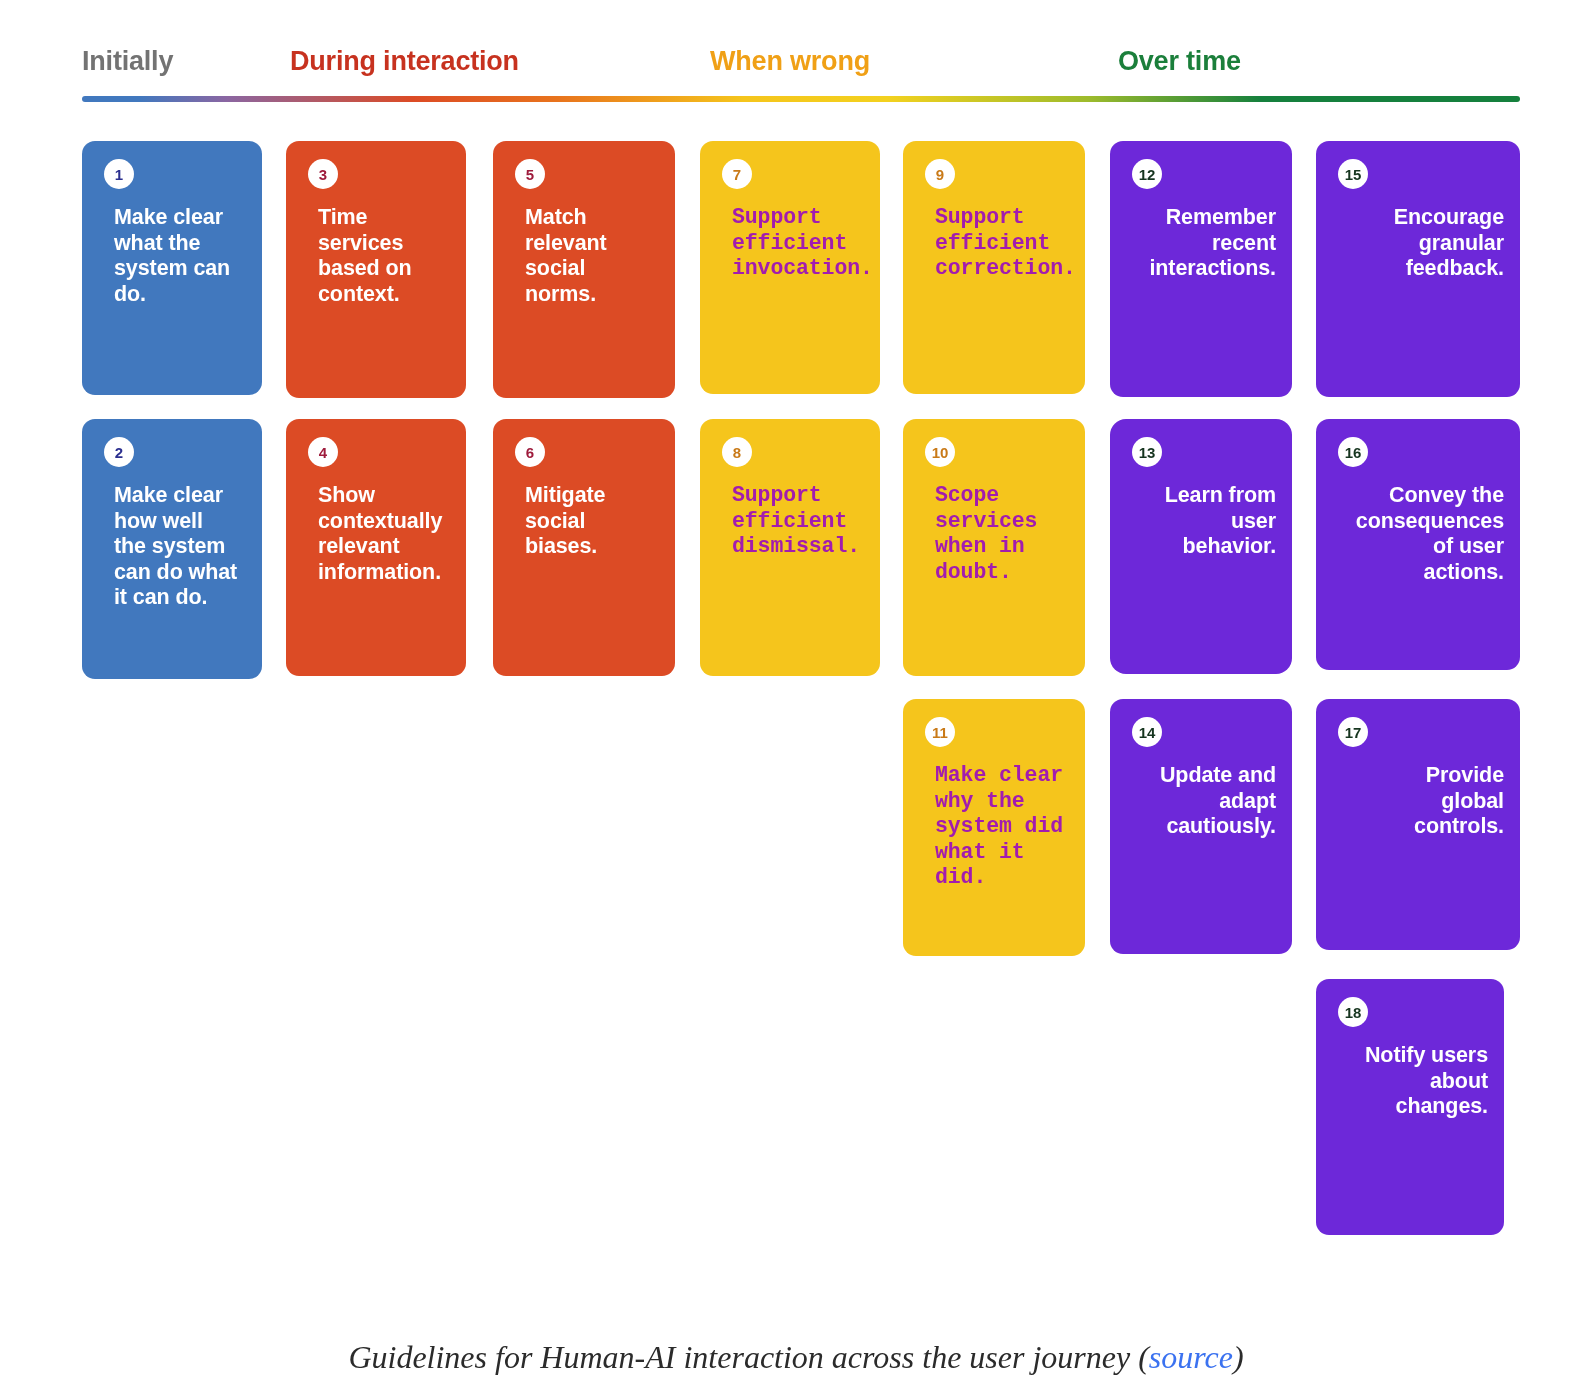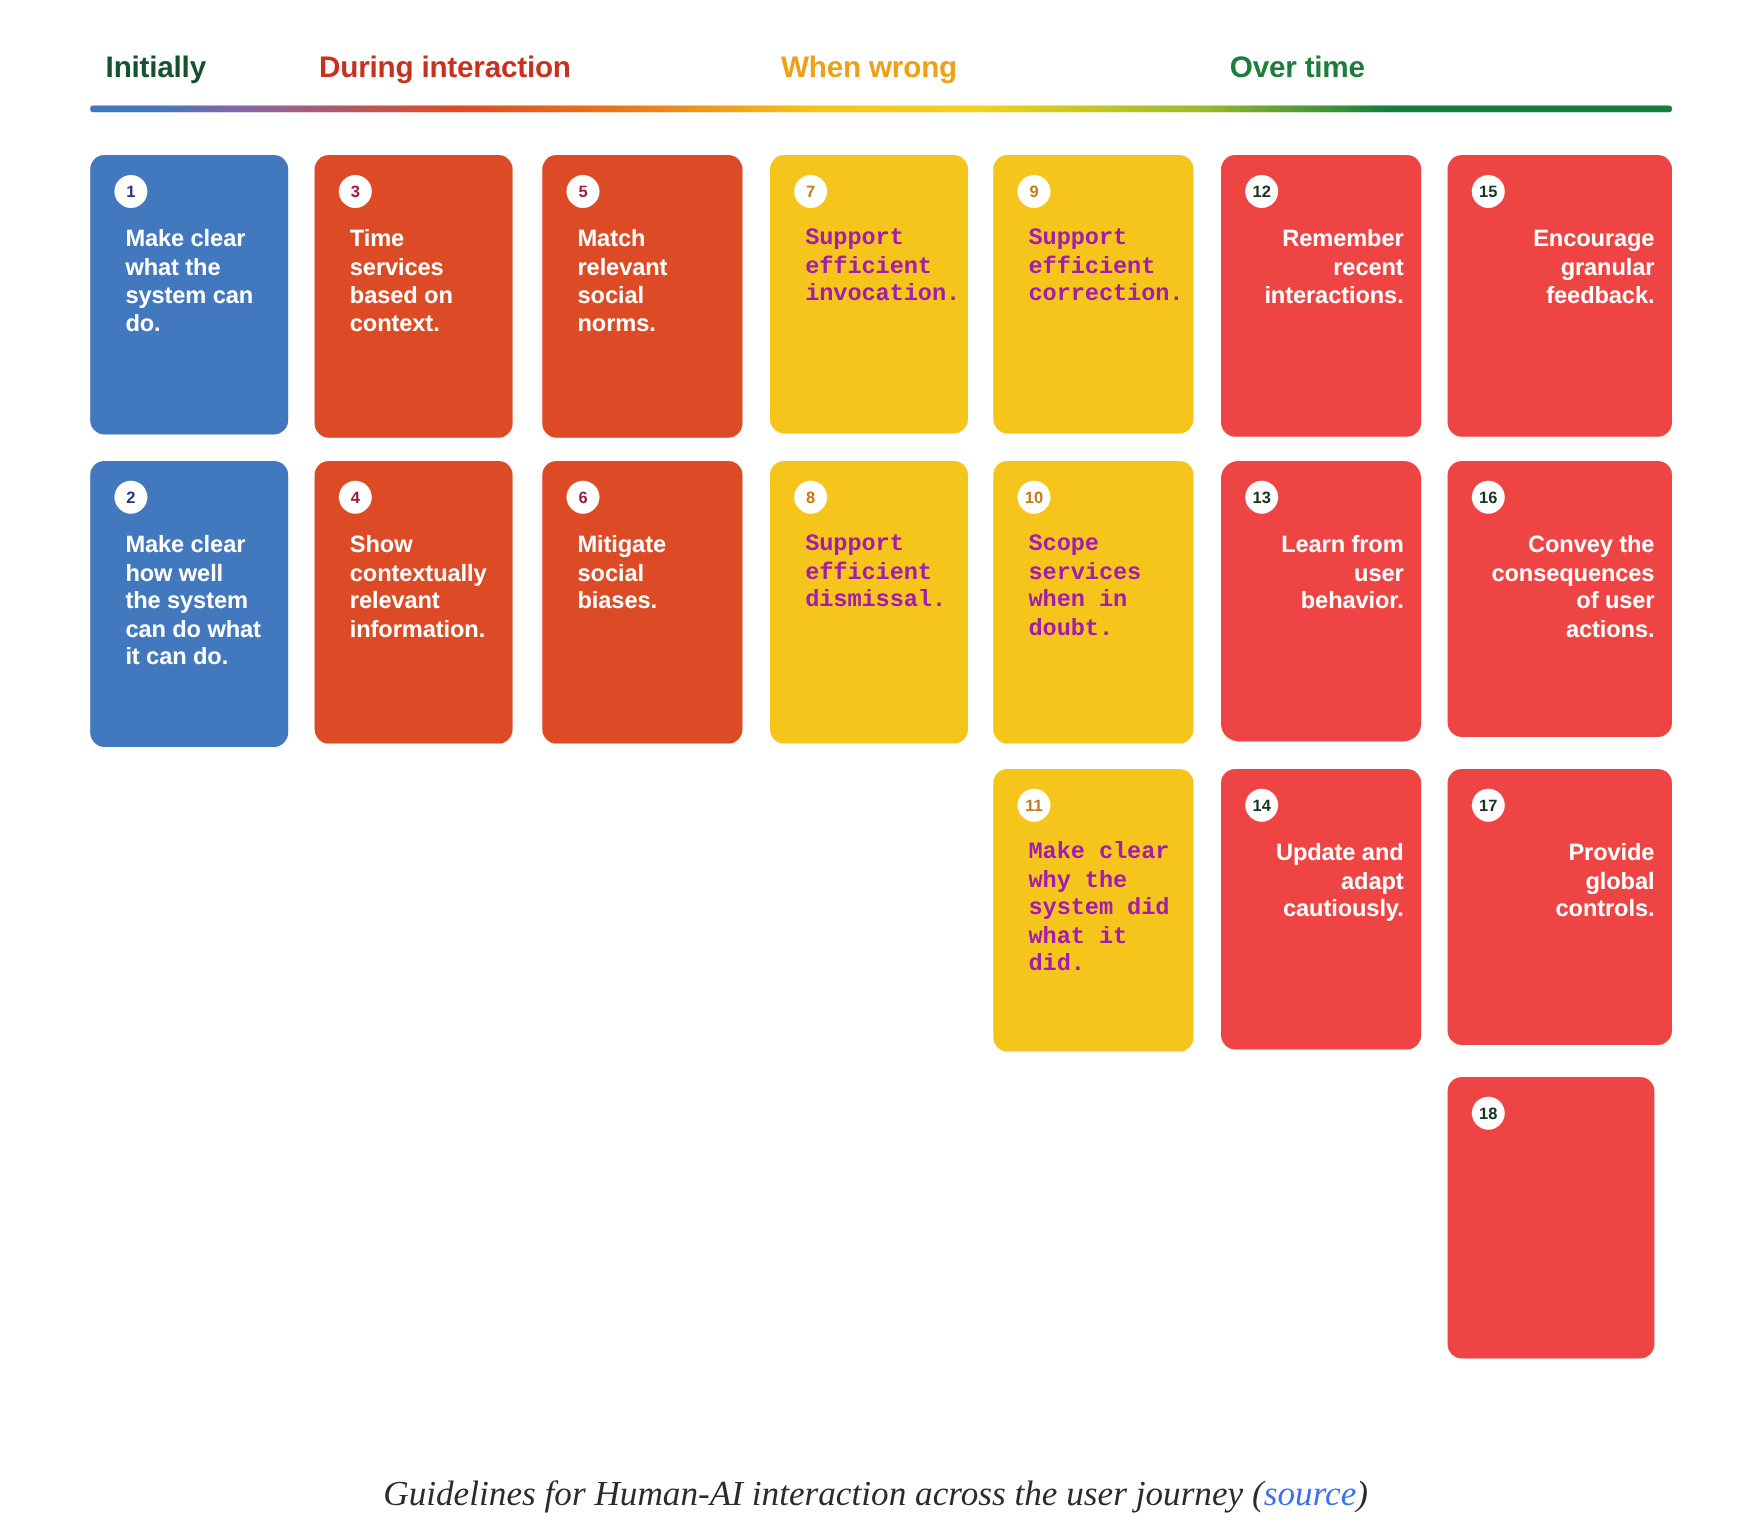--- a/index.html
+++ b/index.html
@@ -100,21 +100,21 @@
   .theme-blue   .badge     { color: #2b2f8f; }
 
   .theme-red    { background: #dc4b25; }
   .theme-red    .card-text { color: #ffffff; }
   .theme-red    .badge     { color: #9e1b3c; }
 
   .theme-yellow { background: #f5c51c; }
   .theme-yellow .card-text { color: #a21caf; font-family: Liberation Mono, monospace; }
   .theme-yellow .badge     { color: #c97a18; }
 
-  .theme-green  { background: #ef4444; }
+  .theme-green  { background: #6d28d9; }
   .theme-green  .card-text { color: #ffffff; text-align: right; }
   .theme-green  .badge     { color: #16351f; }
 
   
   .caption {
     position: absolute;
     left: 0;
     top: 1288px;
     width: 1592px;
     text-align: center;
@@ -132,21 +132,21 @@
     text-decoration: none;
     cursor: pointer;
   }
 </style>
 </head>
 <body>
 
 <div id="board">
 
   <div class="phase-labels">
-      <div class="phase-label" style="left: 14px; color: #14532d;">Initially</div>
+      <div class="phase-label" style="left: 0px; color: #737373;">Initially</div>
       <div class="phase-label" style="left: 208px; color: rgb(199, 50, 31);">During interaction</div>
       <div class="phase-label" style="left: 628px; color: rgb(240, 160, 22);">When wrong</div>
       <div class="phase-label" style="left: 1036px; color: rgb(27, 127, 59);">Over time</div>
     </div>
 
   <div class="gradient-rule"></div>
 
   <div id="cards-layer">
       <div class="card theme-blue" style="left: 82px; top: 141px; width: 180px; height: 254px;">
         <div class="badge">1</div>
@@ -253,20 +253,23 @@
 actions.</div>
       </div>
       <div class="card theme-green" style="left: 1316px; top: 699px; width: 204px; height: 251px;">
         <div class="badge">17</div>
         <div class="card-text">Provide
 global
 controls.</div>
       </div>
       <div class="card theme-green" style="left: 1316px; top: 979px; width: 188px; height: 256px;">
         <div class="badge">18</div>
+        <div class="card-text">Notify users
+about
+changes.</div>
       </div>
     </div>
 
   <div class="caption">
     <span>Guidelines for Human-AI interaction across the user journey (</span><a class="link">source</a><span>)</span>
   </div>
 
 </div>
 
 </body></html>

